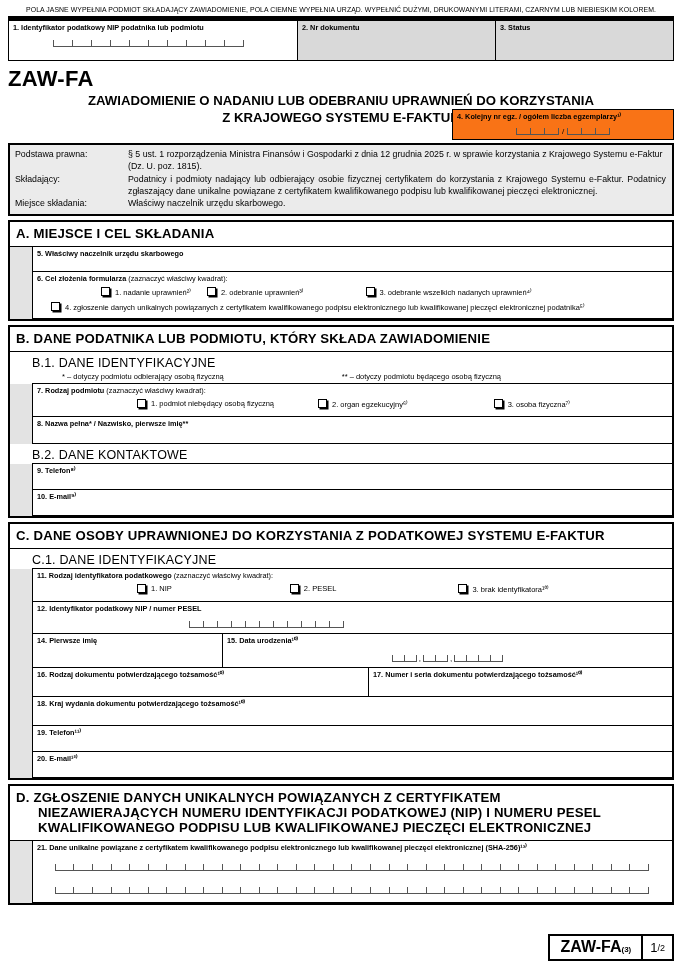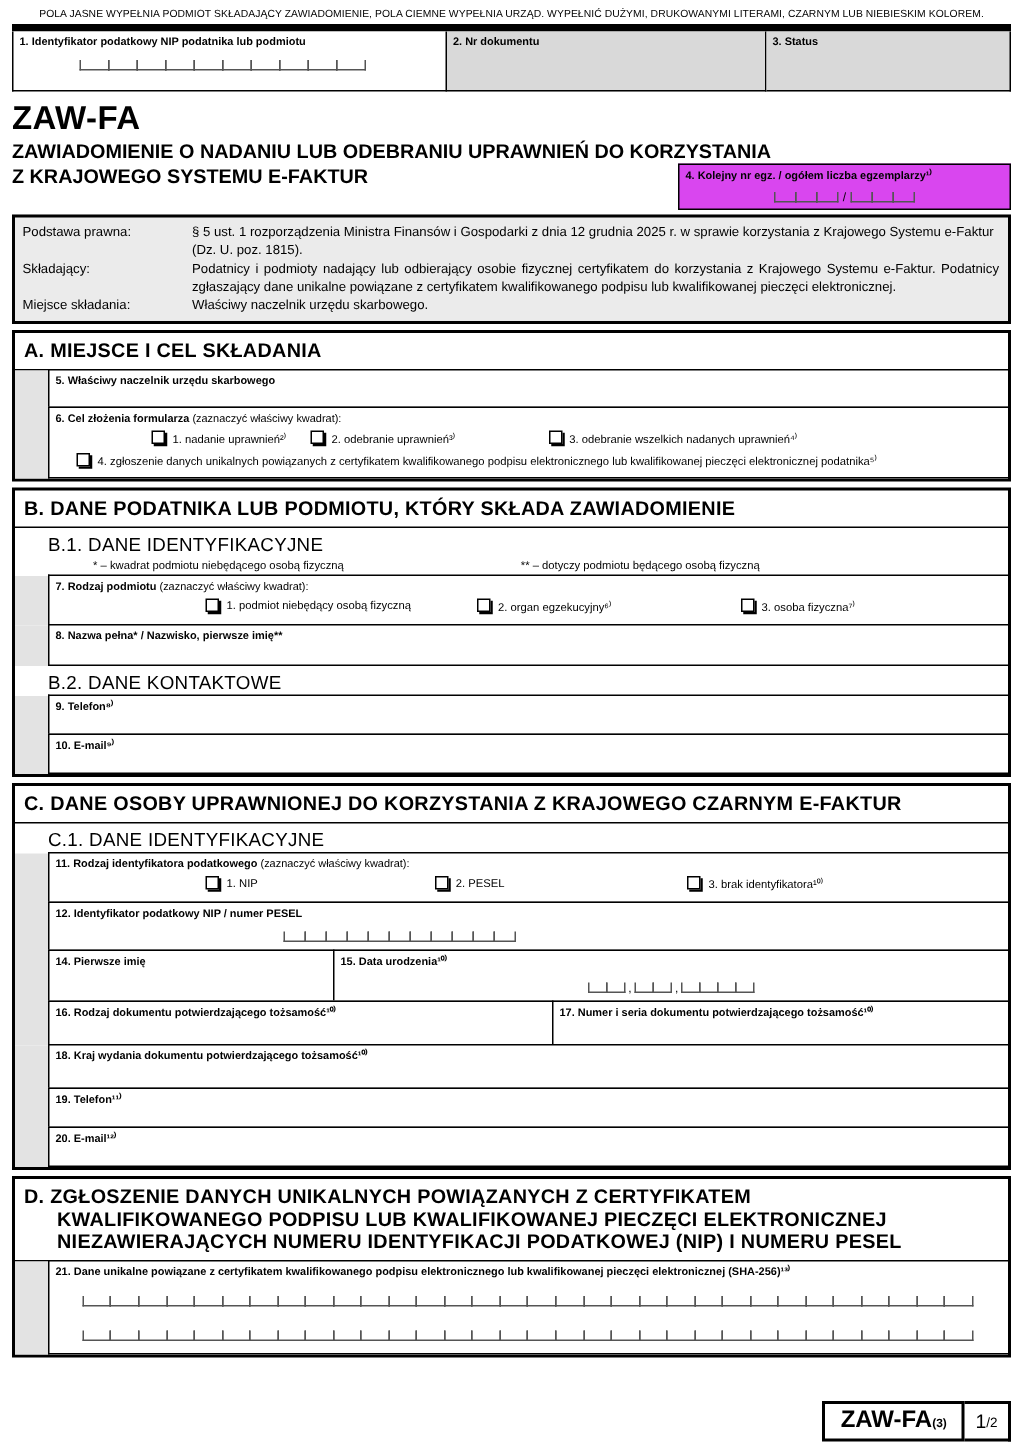--- a/index.html
+++ b/index.html
@@ -6,34 +6,34 @@
   html,body { width:682px; background:#fff; color:#000; font-family:"Liberation Sans", sans-serif; }
   .page { position:relative; width:682px; height:967px; overflow:hidden; padding:4px 8px 0 8px; background:#fff; }
 
   .instruction { font-size:6.9px; text-align:center; margin-top:2px; letter-spacing:.05px; white-space:nowrap; }
   .topbar { height:5px; background:#000; margin-top:3px; }
 
   .idrow { display:flex; }
   .idbox { border:1px solid #000; border-top:none; min-height:40px; padding:2px 4px; }
   .idbox + .idbox { border-left:none; }
   .id1 { width:290px; background:#fff; }
-  .id2 { width:213px; background:#d9d9d9; }
+  .id2 { width:198px; background:#d9d9d9; }
   .id3 { flex:1; background:#d9d9d9; }
   .flabel { font-size:7.3px; font-weight:bold; line-height:1.25; }
   .flabel .norm { font-weight:normal; }
 
   .comb { display:flex; align-items:flex-end; }
   .comb .cell { width:20px; height:7px; border-left:1px solid #555; border-right:1px solid #555; border-bottom:1px solid #555; margin-left:-1px; background:transparent; }
   .comb .cell:first-child { margin-left:0; }
   .id1 .comb { width:200px; margin:8px auto 2px auto; }
 
   .titlearea { position:relative; height:80px; }
   .zawfa { font-size:22px; font-weight:bold; padding-top:5px; letter-spacing:.3px; }
-  .maintitle { text-align:left; font-weight:bold; font-size:13.2px; line-height:1.3; margin-top:0px; }
-  .field4 { position:absolute; right:0; bottom:1px; width:222px; border:1px solid #000; padding:2px 4px 4px 4px; background:#d946ef; }
+  .maintitle { text-align:center; font-weight:bold; font-size:13.2px; line-height:1.3; margin-top:0px; }
+  .field4 { position:absolute; right:0; bottom:1px; width:222px; border:1px solid #000; padding:2px 4px 4px 4px; background:#f97316; }
   .field4 .combwrap { display:flex; justify-content:center; align-items:flex-end; gap:3px; margin-top:7px; }
   .field4 .comb .cell, .datecomb .comb .cell { width:15px; }
   .comb-sep { font-size:8px; line-height:7px; }
 
   .legal { border:2px solid #000; background:#ebebeb; padding:3px 6px 4px 5px; margin-top:2px; }
   .legal-row { display:flex; font-size:8.8px; line-height:1.4; }
   .legal-label { width:113px; flex:none; }
   .legal-text { flex:1; }
   .just { text-align:justify; }
 
@@ -184,21 +184,21 @@
             <span>4. zgłoszenie danych unikalnych powiązanych z certyfikatem kwalifikowanego podpisu elektronicznego lub kwalifikowanej pieczęci elektronicznej podatnika⁵⁾</span>
         </div>
       </div>
     </div>
   </div>
 
   <div class="section">
     <div class="sec-h">B. DANE PODATNIKA LUB PODMIOTU, KTÓRY SKŁADA ZAWIADOMIENIE</div>
     <div class="sub-h">B.1. DANE IDENTYFIKACYJNE</div>
     <div class="notes">
-      <span class="n1">* – kwadrat podmiotu niebędącego osobą fizyczną</span>
+      <span class="n1">* – dotyczy podmiotu odbierający osobą fizyczną</span>
       <span class="n2">** – dotyczy podmiotu będącego osobą fizyczną</span>
     </div>
     <div class="frow">
       <div class="strip"></div>
       <div class="fbox">
         <div class="flabel"><span>7. Rodzaj podmiotu</span> <span class="norm">(zaznaczyć właściwy kwadrat):</span></div>
         <div class="opts opts-b">
           <span class="opt">
               <span class="cbx"></span>
               <span>1. podmiot niebędący osobą fizyczną</span>
@@ -229,21 +229,21 @@
     </div>
     <div class="frow">
       <div class="strip"></div>
       <div class="fbox h27">
         <div class="flabel">10. E-mail⁹⁾</div>
       </div>
     </div>
   </div>
 
   <div class="section">
-    <div class="sec-h">C. DANE OSOBY UPRAWNIONEJ DO KORZYSTANIA Z KRAJOWEGO CZARNYM E-FAKTUR</div>
+    <div class="sec-h">C. DANE OSOBY UPRAWNIONEJ DO KORZYSTANIA Z PODATKOWEJ SYSTEMU E-FAKTUR</div>
     <div class="sub-h">C.1. DANE IDENTYFIKACYJNE</div>
     <div class="frow">
       <div class="strip"></div>
       <div class="fbox h33">
         <div class="flabel"><span>11. Rodzaj identyfikatora podatkowego</span> <span class="norm">(zaznaczyć właściwy kwadrat):</span></div>
         <div class="opts opts-c">
           <span class="opt">
               <span class="cbx"></span>
               <span>1. NIP</span>
             </span>
@@ -329,22 +329,22 @@
       <div class="strip"></div>
       <div class="fbox h27">
         <div class="flabel">20. E-mail¹²⁾</div>
       </div>
     </div>
   </div>
 
   <div class="section">
     <div class="sec-h">
       <div>D. ZGŁOSZENIE DANYCH UNIKALNYCH POWIĄZANYCH Z CERTYFIKATEM</div>
+      <div class="ind">NIEZAWIERAJĄCYCH NUMERU IDENTYFIKACJI PODATKOWEJ (NIP) I NUMERU PESEL</div>
       <div class="ind">KWALIFIKOWANEGO PODPISU LUB KWALIFIKOWANEJ PIECZĘCI ELEKTRONICZNEJ</div>
-      <div class="ind">NIEZAWIERAJĄCYCH NUMERU IDENTYFIKACJI PODATKOWEJ (NIP) I NUMERU PESEL</div>
     </div>
     <div class="frow">
       <div class="strip"></div>
       <div class="fbox">
         <div class="flabel">21. Dane unikalne powiązane z certyfikatem kwalifikowanego podpisu elektronicznego lub kwalifikowanej pieczęci elektronicznej (SHA-256)¹³⁾</div>
         <div class="f21comb">
             <span class="cell"></span>
             <span class="cell"></span>
             <span class="cell"></span>
             <span class="cell"></span>

